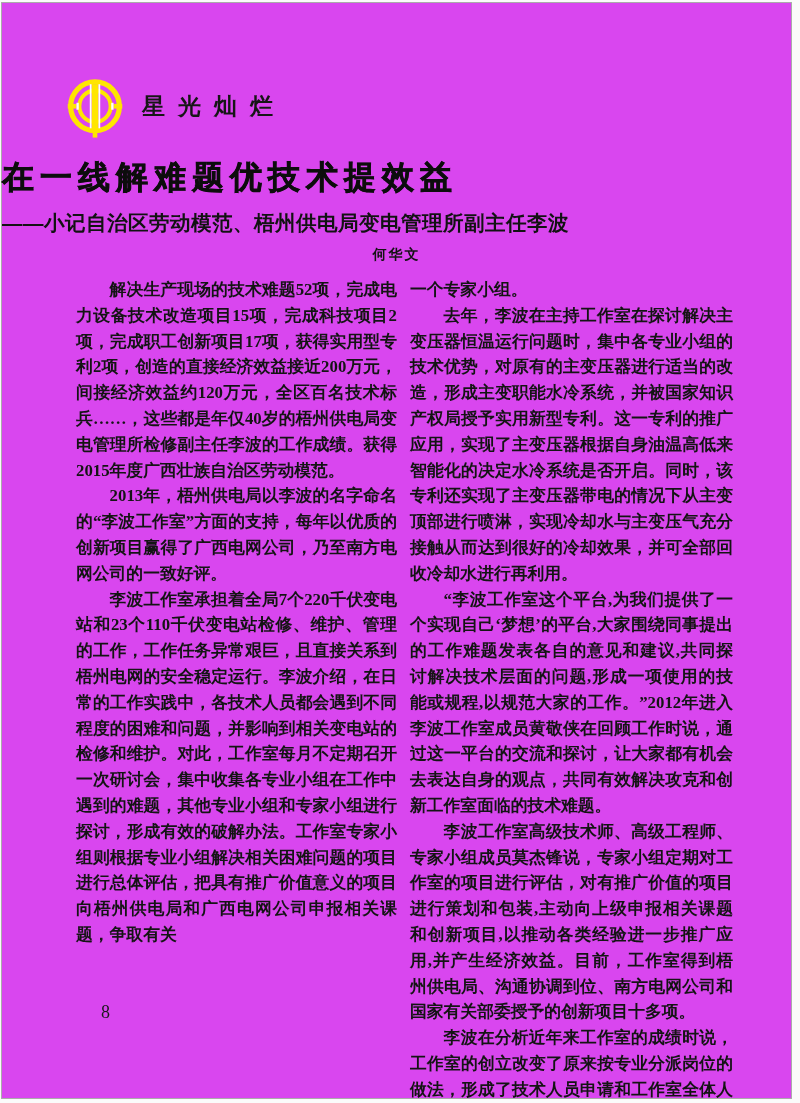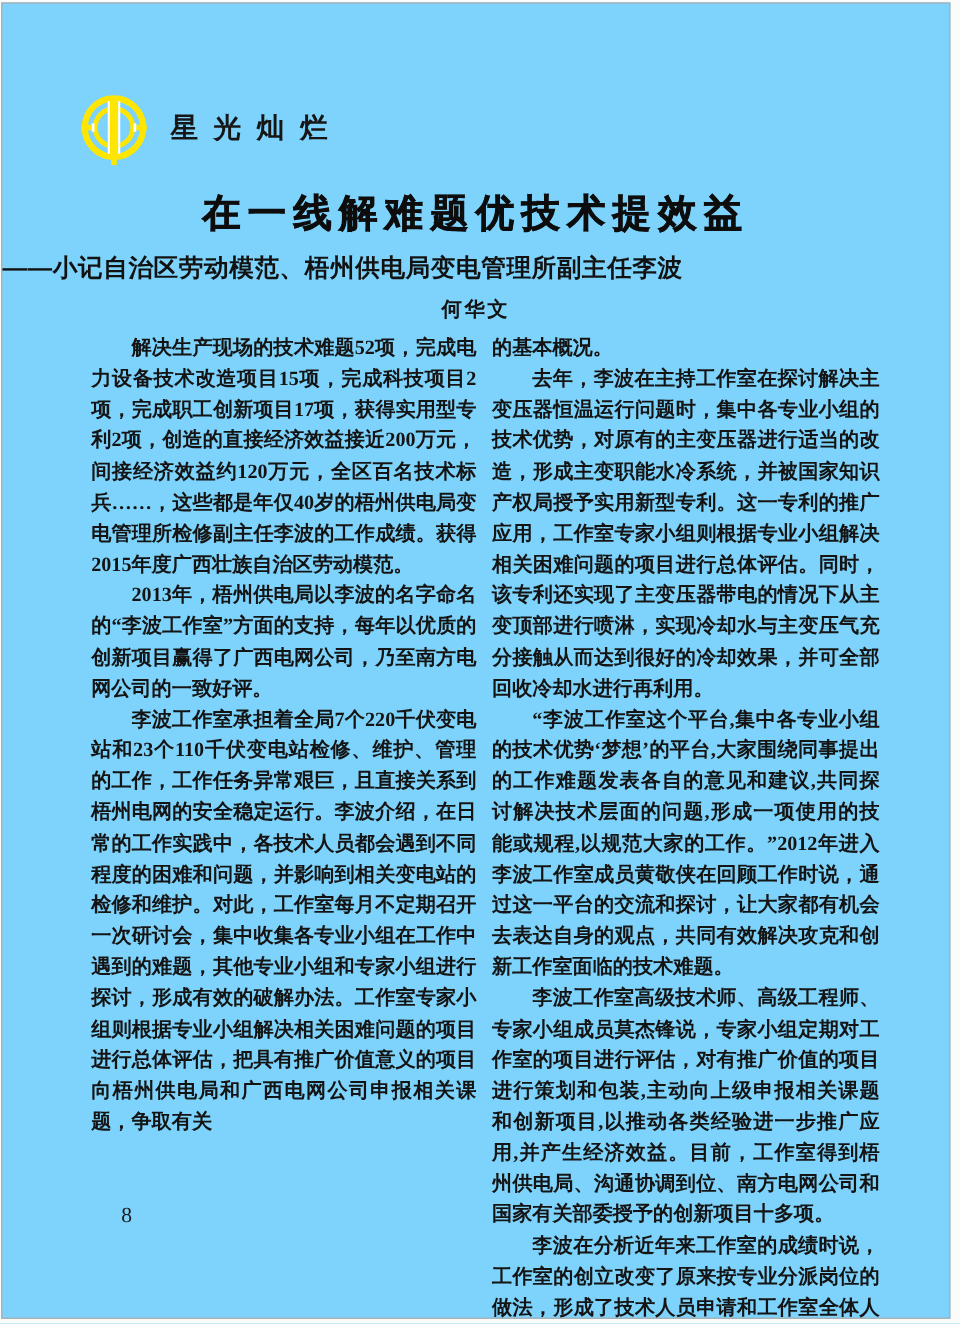--- a/index.html
+++ b/index.html
@@ -5,48 +5,48 @@
   html,body{margin:0;padding:0;}
   body{
     width:800px;height:1103px;position:relative;
     background:#fbfbfa;
     font-family:"Liberation Serif", serif;
     color:#111;
     overflow:hidden;
   }
   .page{
     position:absolute;left:1px;top:2px;width:791px;height:1097px;
-    background:#7dd3fc;
+    background:#d946ef;
     border:1px solid #ababab;
     box-sizing:border-box;
   }
   
   .masthead{position:absolute;left:64px;top:74px;height:62px;}
   .union-logo{position:absolute;left:0;top:0;width:58px;height:62px;}
   .brand{
     position:absolute;left:76px;top:14px;white-space:nowrap;
     font-family:"Liberation Sans", sans-serif;
     font-weight:bold;font-size:23px;letter-spacing:13px;color:#161616;
   }
   
   .headline{
-    position:absolute;left:0;top:153px;width:100%;text-align:center;
+    position:absolute;left:0;top:153px;width:100%;
     font-family:"Liberation Serif", serif;
     font-weight:bold;font-size:32px;letter-spacing:6px;color:#0d0d0d;
     -webkit-text-stroke:0.6px #0d0d0d;
   }
   .subtitle{
     position:absolute;left:0;top:206px;width:100%;text-align:left;
     font-family:"Liberation Sans", sans-serif;
     font-weight:bold;font-size:20.5px;letter-spacing:0.5px;color:#121212;
   }
   .byline{
     position:absolute;left:0;top:243px;width:100%;text-align:center;
     font-family:"Liberation Sans", sans-serif;
-    font-weight:bold;font-size:17px;letter-spacing:2px;color:#121212;
+    font-weight:bold;font-size:14px;letter-spacing:2px;color:#121212;
   }
   
   .column{
     position:absolute;top:274px;
     font-family:"Liberation Serif", serif;
     font-weight:bold;
     font-size:16.8px;line-height:25.8px;
     text-align:justify;color:#141414;
   }
   .column p{margin:0;text-indent:2em;}
@@ -90,23 +90,23 @@
   <div class="subtitle">——小记自治区劳动模范、梧州供电局变电管理所副主任李波</div>
   <div class="byline">何华文</div>
 
   <div class="column col-left">
     <p>解决生产现场的技术难题52项，完成电力设备技术改造项目15项，完成科技项目2项，完成职工创新项目17项，获得实用型专利2项，创造的直接经济效益接近200万元，间接经济效益约120万元，全区百名技术标兵……，这些都是年仅40岁的梧州供电局变电管理所检修副主任李波的工作成绩。获得2015年度广西壮族自治区劳动模范。</p>
     <p>2013年，梧州供电局以李波的名字命名的“李波工作室”方面的支持，每年以优质的创新项目赢得了广西电网公司，乃至南方电网公司的一致好评。</p>
     <p>李波工作室承担着全局7个220千伏变电站和23个110千伏变电站检修、维护、管理的工作，工作任务异常艰巨，且直接关系到梧州电网的安全稳定运行。李波介绍，在日常的工作实践中，各技术人员都会遇到不同程度的困难和问题，并影响到相关变电站的检修和维护。对此，工作室每月不定期召开一次研讨会，集中收集各专业小组在工作中遇到的难题，其他专业小组和专家小组进行探讨，形成有效的破解办法。工作室专家小组则根据专业小组解决相关困难问题的项目进行总体评估，把具有推广价值意义的项目向梧州供电局和广西电网公司申报相关课题，争取有关</p>
   </div>
 
   <div class="column col-right">
-    <p class="no-indent">的基本概况。</p>
-    <p>去年，李波在主持工作室在探讨解决主变压器恒温运行问题时，集中各专业小组的技术优势，对原有的主变压器进行适当的改造，形成主变职能水冷系统，并被国家知识产权局授予实用新型专利。这一专利的推广应用，工作室专家小组则根据专业小组解决相关困难问题的项目进行总体评估。同时，该专利还实现了主变压器带电的情况下从主变顶部进行喷淋，实现冷却水与主变压气充分接触从而达到很好的冷却效果，并可全部回收冷却水进行再利用。</p>
-    <p>“李波工作室这个平台,集中各专业小组的技术优势‘梦想’的平台,大家围绕同事提出的工作难题发表各自的意见和建议,共同探讨解决技术层面的问题,形成一项使用的技能或规程,以规范大家的工作。”2012年进入李波工作室成员黄敬侠在回顾工作时说，通过这一平台的交流和探讨，让大家都有机会去表达自身的观点，共同有效解决攻克和创新工作室面临的技术难题。</p>
+    <p class="no-indent">一个专家小组。</p>
+    <p>去年，李波在主持工作室在探讨解决主变压器恒温运行问题时，集中各专业小组的技术优势，对原有的主变压器进行适当的改造，形成主变职能水冷系统，并被国家知识产权局授予实用新型专利。这一专利的推广应用，实现了主变压器根据自身油温高低来智能化的决定水冷系统是否开启。同时，该专利还实现了主变压器带电的情况下从主变顶部进行喷淋，实现冷却水与主变压气充分接触从而达到很好的冷却效果，并可全部回收冷却水进行再利用。</p>
+    <p>“李波工作室这个平台,为我们提供了一个实现自己‘梦想’的平台,大家围绕同事提出的工作难题发表各自的意见和建议,共同探讨解决技术层面的问题,形成一项使用的技能或规程,以规范大家的工作。”2012年进入李波工作室成员黄敬侠在回顾工作时说，通过这一平台的交流和探讨，让大家都有机会去表达自身的观点，共同有效解决攻克和创新工作室面临的技术难题。</p>
     <p>李波工作室高级技术师、高级工程师、专家小组成员莫杰锋说，专家小组定期对工作室的项目进行评估，对有推广价值的项目进行策划和包装,主动向上级申报相关课题和创新项目,以推动各类经验进一步推广应用,并产生经济效益。目前，工作室得到梧州供电局、沟通协调到位、南方电网公司和国家有关部委授予的创新项目十多项。</p>
     <p>李波在分析近年来工作室的成绩时说，工作室的创立改变了原来按专业分派岗位的做法，形成了技术人员申请和工作室全体人员认可的“双轨“制度，极大调动室内人员的创新积极性。同时,工作室在运作过程中,十分注重技术人员由技术专家向学者和演讲家转型,努力形成学科技术交叉、沟通协调到位、攻克时艰的团队氛围，共同为电网行业技术的发展而努力。</p>
 
   </div>
 
   <div class="page-number">8</div>
 
 </div>
 
 </body></html>

